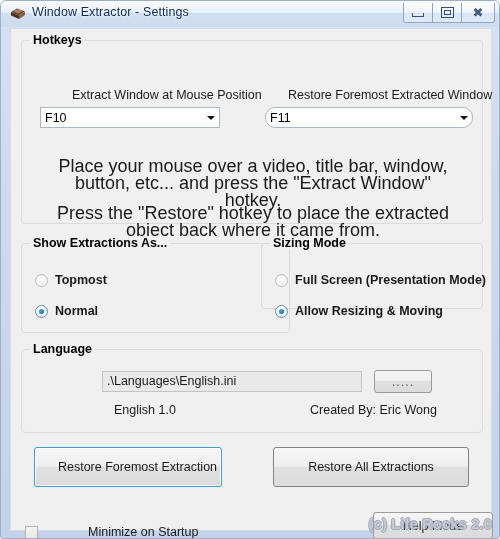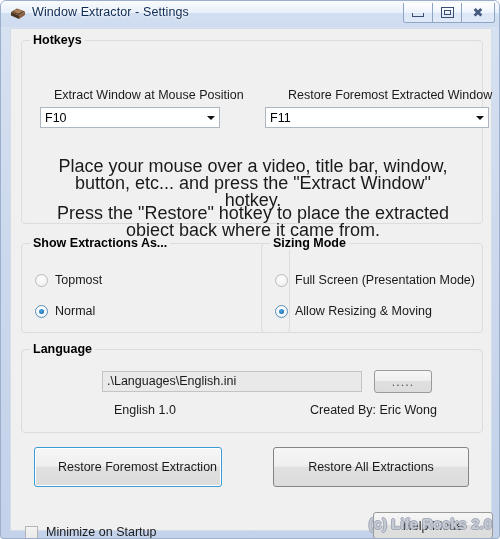--- a/index.html
+++ b/index.html
@@ -135,21 +135,21 @@
     background: #f0f0f0;
     padding: 0 3px;
     font-size: 12.5px;
     font-weight: bold;
     color: #000000;
     white-space: nowrap;
   }
 
   #grp-hotkeys   { left: 10px; top: 11px;  width: 462px; height: 184px; }
   #grp-show      { left: 10px; top: 214px; width: 269px; height: 90px; }
-  #grp-sizing    { left: 250px; top: 214px; width: 222px; height: 90px; }
+  #grp-sizing    { left: 250px; top: 214px; width: 222px; height: 66px; }
   #grp-language  { left: 10px; top: 320px; width: 462px; height: 84px; }
 
   
   .field-label {
     position: absolute;
     font-size: 12.5px;
     color: #1a1a1a;
     white-space: nowrap;
   }
 
@@ -192,20 +192,21 @@
     color: #1a1a1a;
     text-align: center;
     line-height: 17px;
   }
 
   
   .radio-row {
     position: absolute;
     display: flex;
     align-items: center;
+    font-weight: bold;
   }
   .radio {
     width: 13px; height: 13px;
     border-radius: 50%;
     box-sizing: border-box;
     border: 1px solid #bcbcbc;
     background: radial-gradient(circle at 50% 40%, #fdfdfd 0%, #f2f2f2 70%, #e6e6e6 100%);
     position: relative;
     flex: none;
   }
@@ -289,20 +290,21 @@
     left: 362px; top: 483px;
     width: 120px; height: 27px;
   }
 
   
   #chk-minimize-row {
     position: absolute;
     left: 14px; top: 496px;
     display: flex;
     align-items: flex-end;
+    gap: 42px;
   }
   .checkbox {
     width: 13px; height: 13px;
     box-sizing: border-box;
     border: 1px solid #b4b4b4;
     background: linear-gradient(to bottom, #f4f4f4, #e9e9e9);
     flex: none;
   }
   .checkbox-label {
     font-size: 12.5px;
@@ -355,30 +357,30 @@
         <span class="glyph-close">✖</span>
       </div>
     </div>
   </div>
 
   <div class="client">
 
     <div class="group" id="grp-hotkeys">
       <div class="group-label">Hotkeys</div>
 
-      <div class="field-label" style="left:32px; top:47px;">Extract Window at Mouse Position</div>
+      <div class="field-label" style="left:50px; top:47px;">Extract Window at Mouse Position</div>
       <div class="combo" style="left:18px; top:66px; width:180px;">
         <span class="combo-value">F10</span>
         <span class="combo-arrow">
             <i></i>
           </span>
       </div>
 
       <div class="field-label" style="left:266px; top:47px;">Restore Foremost Extracted Window</div>
-      <div class="combo" style="left:243px; top:66px; width:224px;">
+      <div class="combo" style="left:243px; top:66px; width:208px;border-radius:10px;">
         <span class="combo-value">F11</span>
         <span class="combo-arrow">
             <i></i>
           </span>
       </div>
 
       <div class="help-text" style="left:24px; top:117px; width:414px;">Place your mouse over a video, title bar, window, button, etc... and press the "Extract Window" hotkey.</div>
       <div class="help-text" style="left:24px; top:164px; width:414px;">Press the "Restore" hotkey to place the extracted object back where it came from.</div>
     </div>
 

